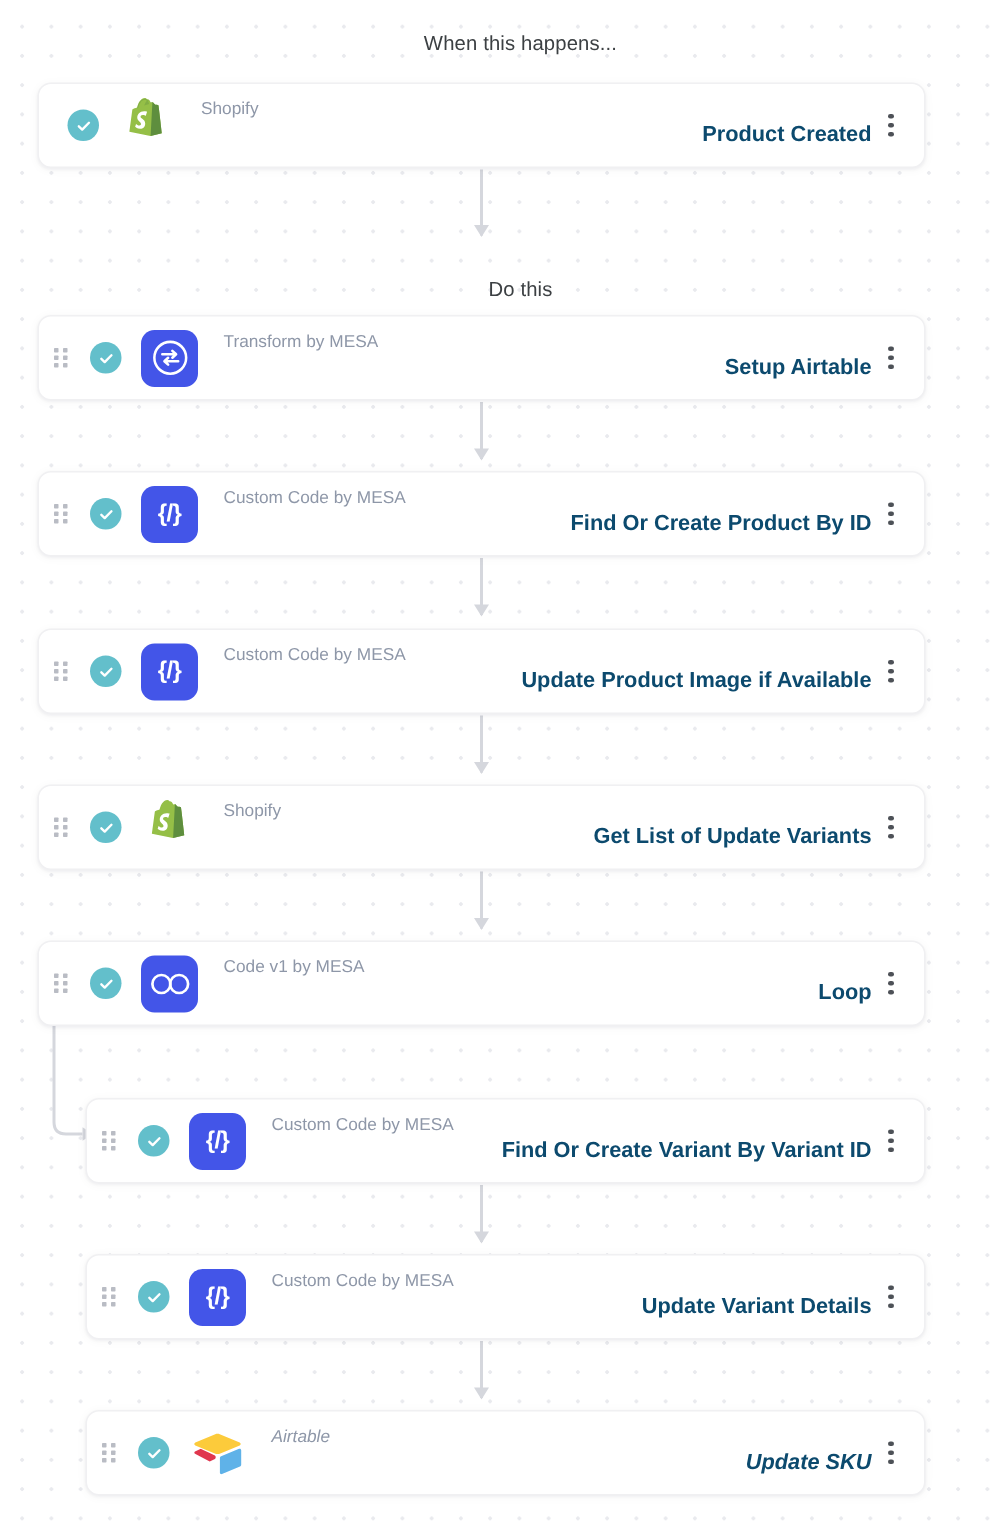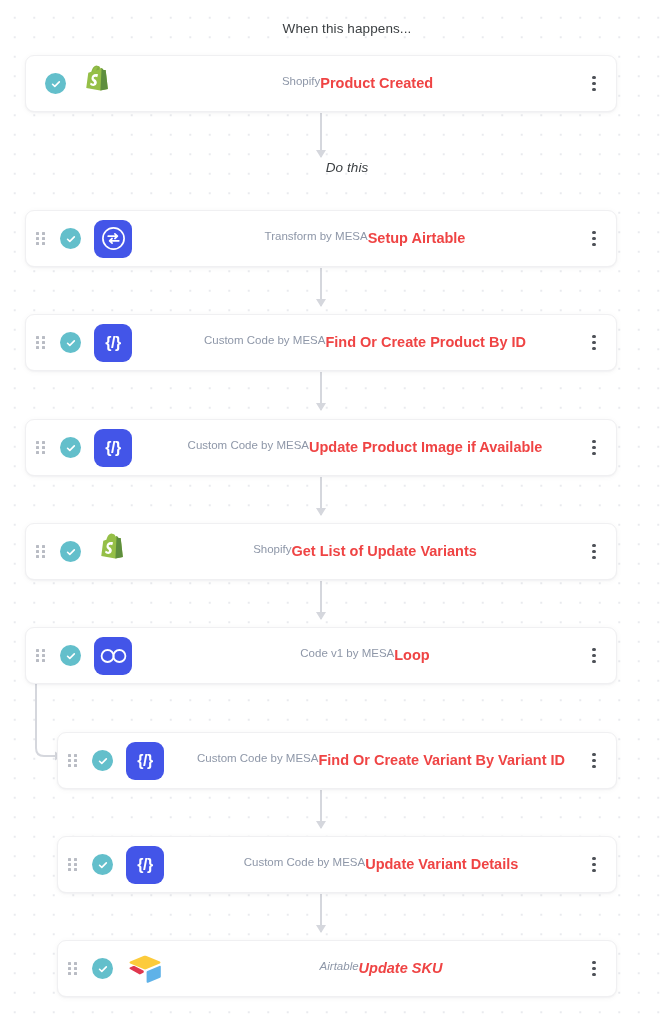--- a/index.html
+++ b/index.html
@@ -29,21 +29,21 @@
   .section-label {
     position: absolute;
     width: 100%;
     text-align: center;
     font-size: 13.5px;
     color: #3c4043;
     letter-spacing: 0.1px;
     padding-left: 31px;
   }
   .label-when { top: 21px; }
-  .label-do   { top: 160px; font-style: italic; }
+  .label-do   { top: 185px; }
 
   
   .card {
     position: absolute;
     background: #ffffff;
     border: 1px solid #f0f0f2;
     border-radius: 9px;
     box-shadow: 0 1px 2px rgba(22, 25, 45, 0.045),
                 0 1px 7px rgba(22, 25, 45, 0.035);
     display: flex;
@@ -126,37 +126,38 @@
     font-size: 16px;
     font-weight: 700;
     letter-spacing: -0.4px;
     line-height: 1;
   }
 
   
   .card-text {
     margin-left: 17px;
     display: flex;
-    flex-direction: row;
+    flex-direction: column;
     justify-content: center;
     min-width: 0;
     flex: 1 1 auto;
   }
   .card-app {
     font-size: 11.5px;
     color: #8e97a8;
     line-height: 1.35;
     white-space: nowrap;
   }
   .card-title {
     font-size: 14.5px;
     font-weight: 700;
-    color: #ef4444;
+    color: #0c4a6e;
     line-height: 1.35;
     white-space: nowrap;
+    text-align: right;
   }
 
   
   .kebab {
     flex: none;
     width: 26px;
     height: 40px;
     margin-right: 9px;
     display: flex;
     flex-direction: column;

